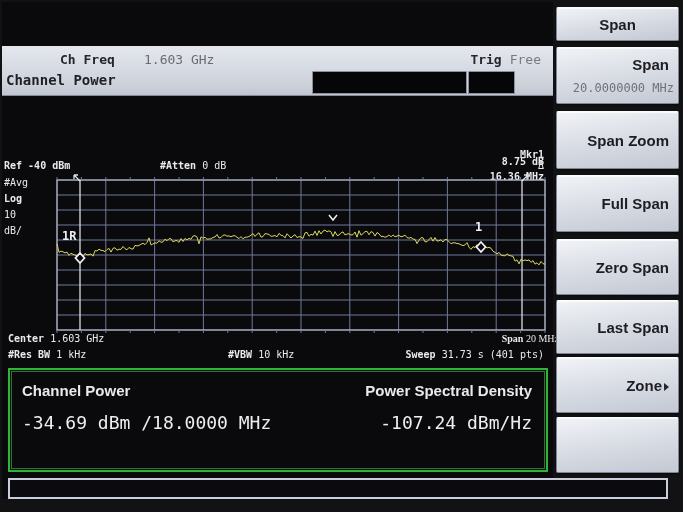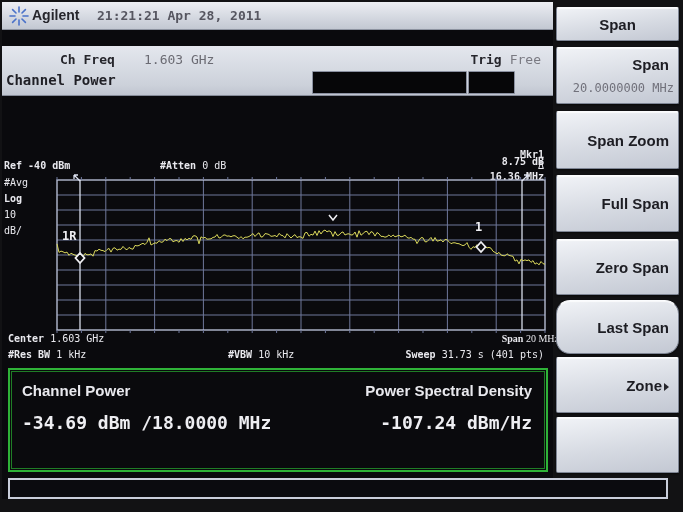--- a/index.html
+++ b/index.html
@@ -36,21 +36,21 @@
   .wtxt{color:#e9e9ee;font-size:10px;white-space:pre;}
   .wb{font-weight:bold;}
   .mkr-readout{right:139px;text-align:right;}
 
   
   .results-box{left:8px;top:368px;width:536px;height:100px;background:#0a0a0d;
                border:2px solid #2fb338;}
   .results-inner{position:absolute;left:1px;top:1px;right:1px;bottom:1px;border:1px solid #1f7d26;}
   .res-head{position:absolute;top:12px;font-family:"Liberation Sans",sans-serif;
             font-weight:bold;font-size:15px;color:#e9e9ee;}
-  .res-val{position:absolute;top:42px;font-size:18px;font-weight:bold;color:#eeeef2;white-space:pre;}
+  .res-val{position:absolute;top:42px;font-size:18px;font-weight:normal;color:#eeeef2;white-space:pre;}
 
   
   .bottom-strip{left:8px;top:478px;width:656px;height:17px;background:#0b0b0f;
                 border:2px solid #c9cedb;}
 
   
   .softkey{left:556px;width:123px;background:linear-gradient(172deg,#f1f3f7 0%,#d6dae2 55%,#c3c8d3 100%);
            border:1px solid #7e8594;border-top-color:#fbfcfe;border-radius:2px;
            box-shadow:inset 0 1px 1px rgba(255,255,255,.75), 0 1px 2px rgba(0,0,0,.6);
            font-family:"Liberation Sans",sans-serif;color:#1d1d23;
@@ -65,36 +65,20 @@
                  margin-left:2px;}
   svg.plot{position:absolute;left:0;top:0;pointer-events:none;}
 </style>
 </head>
 <body>
 
 <div class="screen">
 
   <div class="abs display-bg"></div>
 
-  <div class="abs top-bar">
-    <svg class="abs" style="left:7px;top:4px" width="20" height="20" viewBox="0 0 20 20">
-      <g stroke="#4a72c9" stroke-width="1.6" stroke-linecap="round">
-        <line x1="10" y1="1" x2="10" y2="6"></line>
-          <line x1="10" y1="14" x2="10" y2="19"></line>
-        <line x1="1" y1="10" x2="6" y2="10"></line>
-          <line x1="14" y1="10" x2="19" y2="10"></line>
-        <line x1="3.6" y1="3.6" x2="7" y2="7"></line>
-          <line x1="13" y1="13" x2="16.4" y2="16.4"></line>
-        <line x1="16.4" y1="3.6" x2="13" y2="7"></line>
-          <line x1="7" y1="13" x2="3.6" y2="16.4"></line>
-      </g>
-    </svg>
-    <span class="abs brand">Agilent</span>
-    <span class="abs clock">21:21:21  Apr 28, 2011</span>
-  </div>
 
   <div class="abs meas-bar">
     <span class="abs meas-row1-label">Ch Freq</span>
     <span class="abs meas-row1-value">1.603 GHz</span>
     <span class="abs trig-wrap">
       <span class="trig-label">Trig</span><span class="trig-value">Free</span>
     </span>
     <span class="abs mode-label">Channel Power</span>
     <div class="abs entry-box entry-wide"></div>
     <div class="abs entry-box entry-small"></div>
@@ -214,21 +198,21 @@
   </div>
   <div class="abs softkey" style="top:175px;height:57px;">
     <span class="lbl">Full Span</span>
   </div>
   <div class="abs softkey" style="top:111px;height:58px;">
     <span class="lbl">Span Zoom</span>
   </div>
   <div class="abs softkey" style="top:239px;height:56px;">
     <span class="lbl">Zero Span</span>
   </div>
-  <div class="abs softkey" style="top:300px;height:54px;border-radius:14px;">
+  <div class="abs softkey" style="top:300px;height:54px;">
     <span class="lbl">Last Span</span>
   </div>
   <div class="abs softkey" style="top:357px;height:56px;">
     <span class="lbl"><span>Zone</span><span class="submenu-arrow"></span></span>
   </div>
   <div class="abs softkey" style="top:417px;height:56px;">
     <span class="lbl"></span>
   </div>
 
 </div>

